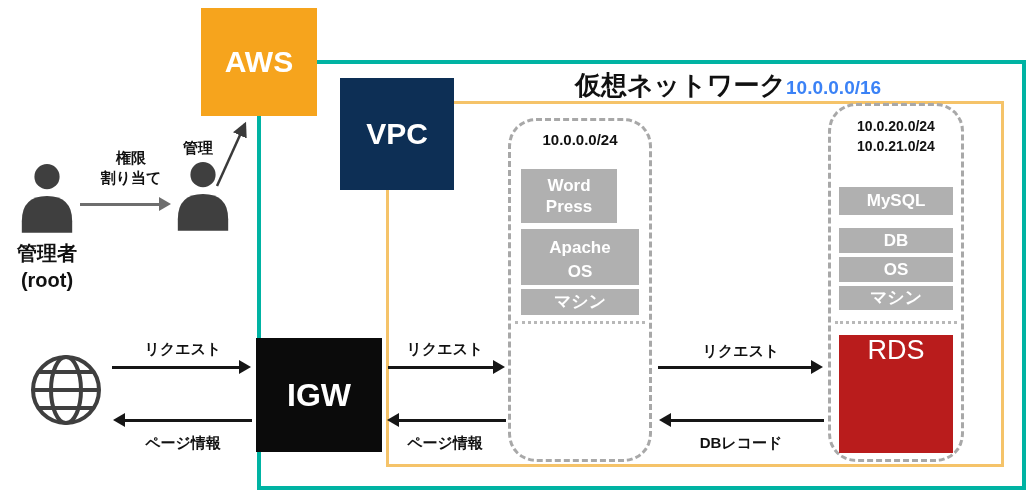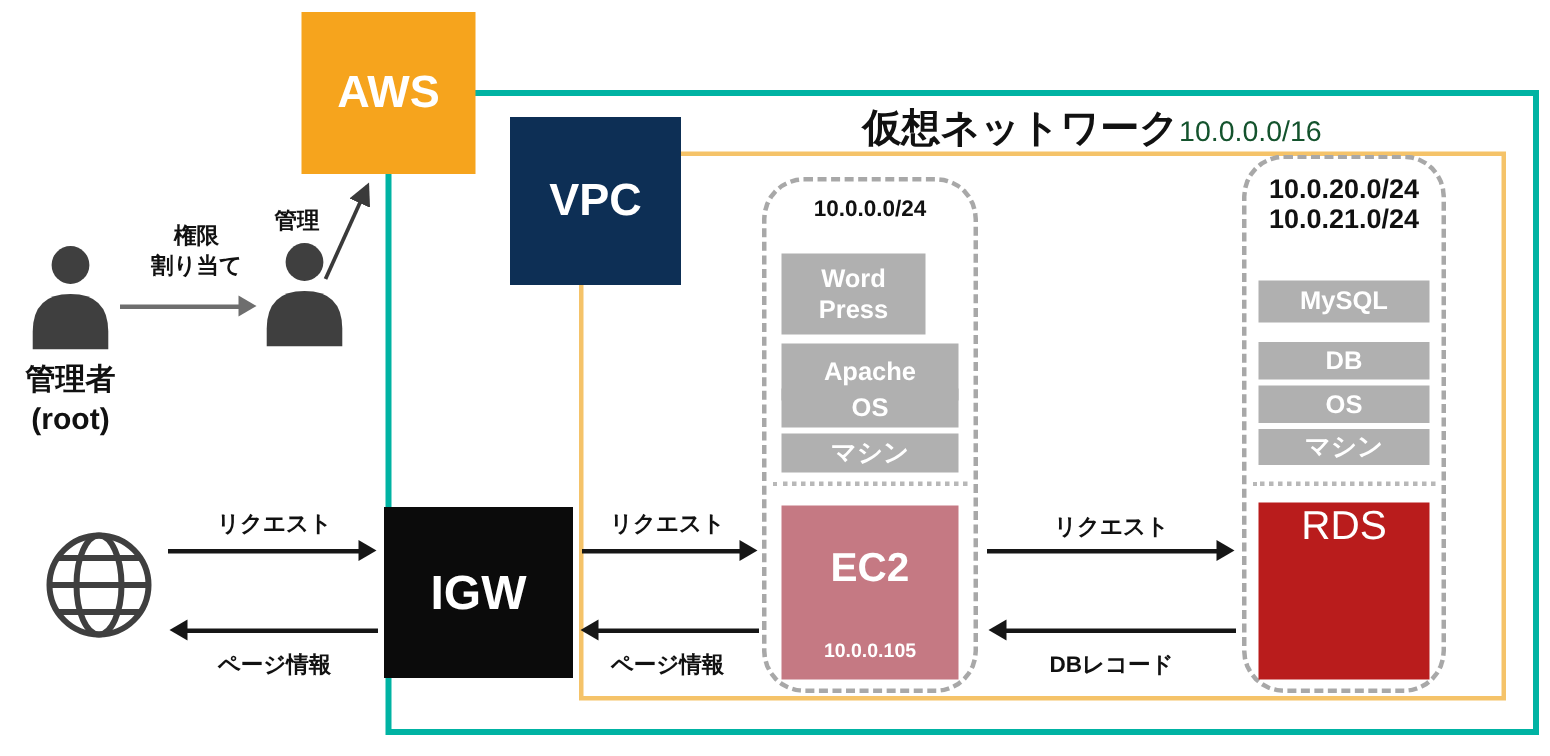--- a/index.html
+++ b/index.html
@@ -15,21 +15,21 @@
 
   
   .svc{display:flex;align-items:center;justify-content:center;color:#fff;font-weight:bold;z-index:3;}
   .aws-box{left:201px;top:8px;width:116px;height:108px;background:#F6A41D;font-size:30px;}
   .vpc-box{left:340px;top:78px;width:114px;height:112px;background:#0D2F55;font-size:30px;}
   .igw-box{left:256px;top:338px;width:126px;height:114px;background:#0B0B0B;font-size:32px;}
 
   
   .net-title-row{left:575px;top:68px;display:flex;align-items:baseline;z-index:2;}
   .net-title{font-size:26px;font-weight:bold;color:#111;}
-  .net-cidr{font-size:19px;font-weight:normal;color:#14532d;}
+  .net-cidr{font-size:19px;font-weight:bold;color:#3b82f6;}
 
   
   .dashed-group{border:3px dashed #A8A8A8;border-radius:28px;box-sizing:border-box;z-index:2;}
   .ec2-group{left:508px;top:118px;width:144px;height:344px;}
   .rds-group{left:828px;top:103px;width:136px;height:359px;}
   .subnet-label{left:0;right:0;text-align:center;font-weight:bold;color:#111;}
   .stack-box{background:#B0B0B0;color:#fff;font-weight:bold;display:flex;align-items:center;justify-content:center;
     text-align:center;white-space:pre-line;line-height:1.25;}
   .dotted-divider{left:4px;right:4px;border-top:3px dotted #B8B8B8;height:0;}
   .ec2-box{background:#C57983;color:#fff;text-align:center;}
@@ -116,28 +116,24 @@
   </svg>
 
   <div class="abs dashed-group ec2-group">
     <div class="abs subnet-label" style="top:10px;font-size:15px;">10.0.0.0/24</div>
     <div class="abs stack-box" style="left:10px;top:48px;width:96px;height:54px;font-size:17px;">Word
 Press</div>
     <div class="abs stack-box" style="left:10px;top:108px;width:118px;height:38px;font-size:17px;">Apache</div>
     <div class="abs stack-box" style="left:10px;top:138px;width:118px;height:26px;font-size:17px;">OS</div>
     <div class="abs stack-box" style="left:10px;top:168px;width:118px;height:26px;font-size:17px;">マシン</div>
     <div class="abs dotted-divider" style="top:200px;"></div>
-    <div class="abs ec2-box" style="left:10px;top:216px;width:118px;height:116px;">
-      <div class="ec2-name">EC2</div>
-      <div class="ec2-ip">10.0.0.105</div>
-    </div>
   </div>
 
   <div class="abs dashed-group rds-group">
-    <div class="abs subnet-label" style="top:10px;font-size:18px;line-height:20px;text-align:center;">
+    <div class="abs subnet-label" style="top:10px;font-size:14px;line-height:20px;text-align:center;">
       <div>10.0.20.0/24</div>
       <div>10.0.21.0/24</div>
     </div>
     <div class="abs stack-box" style="left:8px;top:81px;width:114px;height:28px;font-size:17px;">MySQL</div>
     <div class="abs stack-box" style="left:8px;top:122px;width:114px;height:25px;font-size:17px;">DB</div>
     <div class="abs stack-box" style="left:8px;top:151px;width:114px;height:25px;font-size:17px;">OS</div>
     <div class="abs stack-box" style="left:8px;top:180px;width:114px;height:24px;font-size:17px;">マシン</div>
     <div class="abs dotted-divider" style="top:215px;"></div>
     <div class="abs rds-box" style="left:8px;top:229px;width:114px;height:118px;">
       <span>RDS</span>

